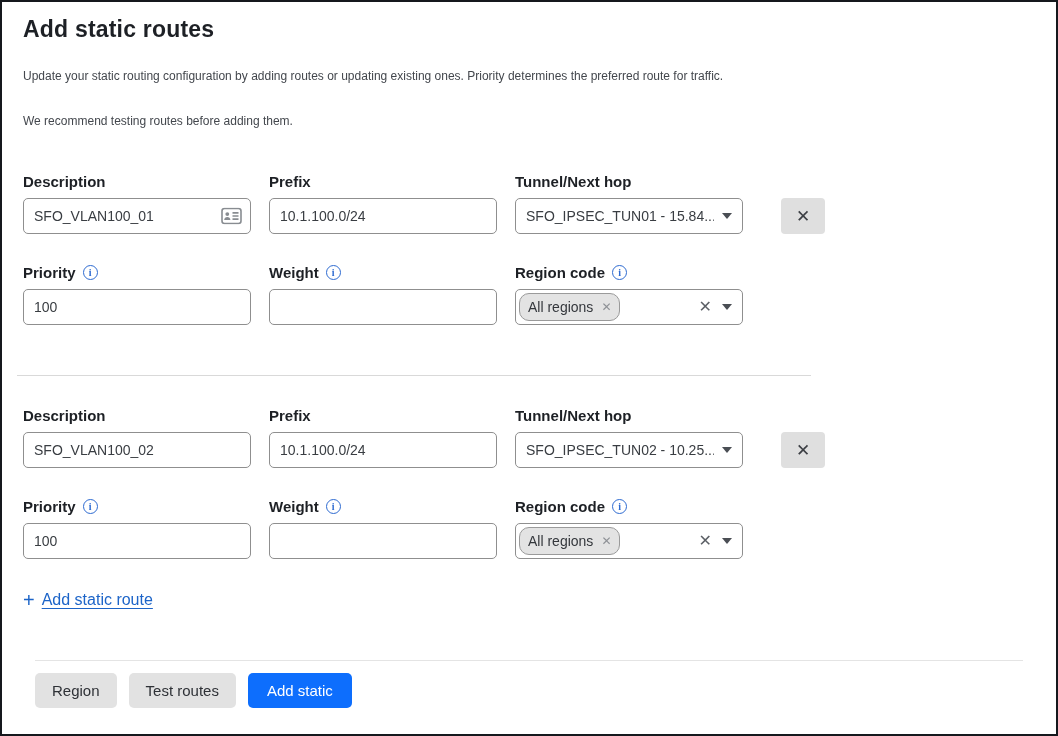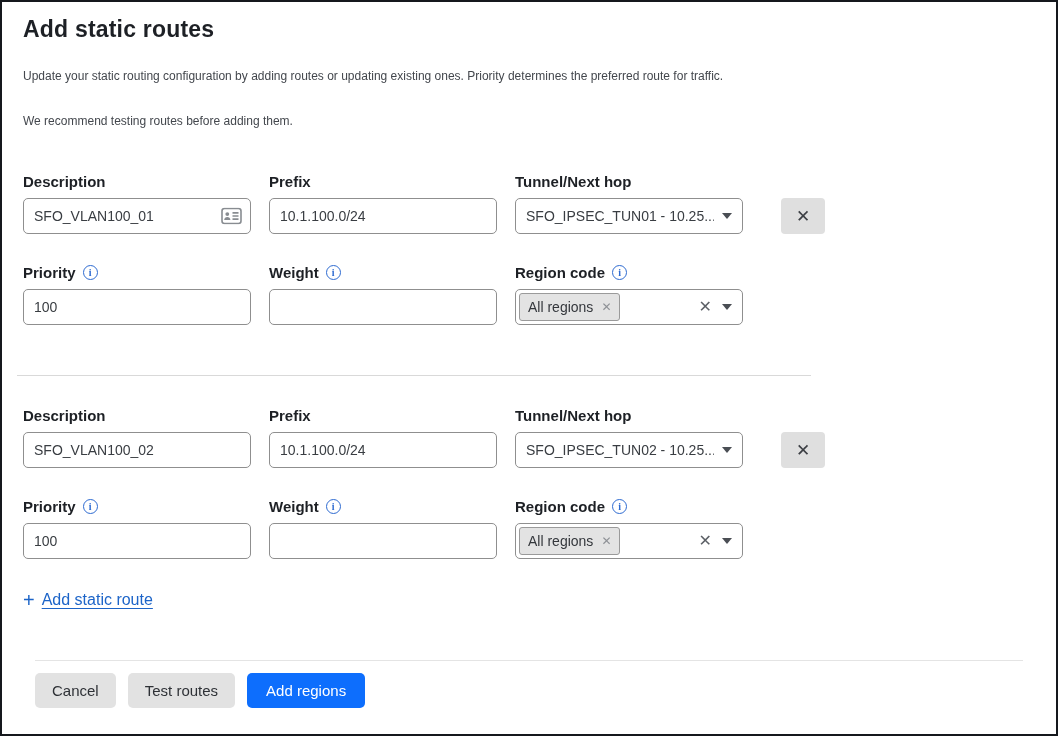--- a/index.html
+++ b/index.html
@@ -67,21 +67,21 @@
   }
   .select-value{white-space:nowrap;overflow:hidden;}
   .caret{
     width:0;height:0;margin-left:8px;flex:0 0 auto;
     border-left:5px solid transparent;border-right:5px solid transparent;
     border-top:6px solid #4a4e54;
   }
   .multi-select{padding:0 10px 0 3px;justify-content:flex-start;}
   .tag{
     display:flex;align-items:center;height:28px;
-    background:#e3e3e3;border:1px solid #9a9a9a;border-radius:3px;
+    background:#e3e3e3;border:1px solid #9a9a9a;border-radius:10px;
     padding:0 8px;font-size:14px;color:#34373c;
   }
   .tag-x{margin-left:8px;color:#8d9095;font-size:12px;line-height:1;cursor:pointer;}
   .clear-x{
     margin-left:auto;color:#5c6066;font-size:16px;line-height:1;cursor:pointer;
     padding:0 2px;
   }
   .delete-btn{
     width:44px;height:36px;margin-left:20px;flex:0 0 auto;
     background:#dfdfdf;border:none;border-radius:4px;
@@ -144,21 +144,21 @@
             </span>
           </span>
         </div>
         <div class="field">
           <span class="field-label">Prefix</span>
           <input class="text-input" type="text" value="10.1.100.0/24" style="">
         </div>
         <div class="field">
           <span class="field-label">Tunnel/Next hop</span>
           <div class="control select-box">
-            <span class="select-value">SFO_IPSEC_TUN01 - 10.25...</span>
+            <span class="select-value">SFO_IPSEC_TUN01 - 15.84...</span>
             <span class="caret"></span>
           </div>
         </div>
         <button class="delete-btn">
           <span>✕</span>
         </button>
       </div>
 
       <div class="field-row">
         <div class="field">
@@ -250,18 +250,18 @@
     </div>
 
     <button class="add-route">
       <span class="plus-glyph">+</span>
       <span class="add-route-label">Add static route</span>
     </button>
   </div>
 
   <div class="footer">
     <div class="footer-buttons">
-      <button class="btn btn-gray">Cancel</button>
+      <button class="btn btn-gray">Region</button>
       <button class="btn btn-gray">Test routes</button>
-      <button class="btn btn-primary">Add regions</button>
+      <button class="btn btn-primary">Add static</button>
     </div>
   </div>
 </div>
 
 </body></html>

